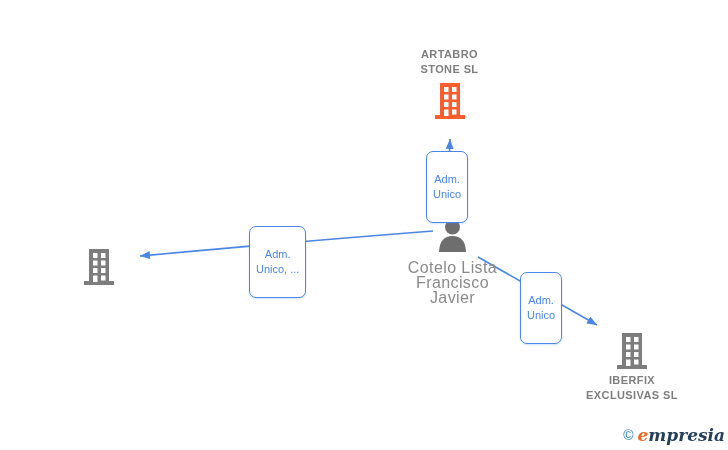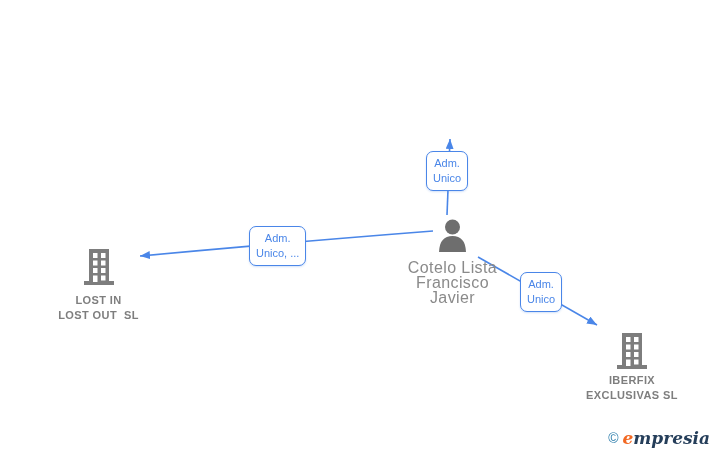--- a/index.html
+++ b/index.html
@@ -27,27 +27,27 @@
   .company-icon.accent{color:#fc5d2c;}
   .person-icon{color:#6e6e6e;}
   .edge-label{
     position:absolute;z-index:3;
     background:#ffffff;
     border:1.5px solid #4a86e8;
     border-radius:7px;
     box-shadow:0 1px 2px rgba(74,134,232,.25);
     color:#4a86e8;
     font-size:11px;line-height:15px;
-    padding:4px 6px;
+    padding:20px 6px;
     text-align:center;
     white-space:pre-wrap;
   }
   .watermark{
-    position:absolute;right:18px;bottom:2px;z-index:3;
-    font-size:15px;line-height:18px;
+    position:absolute;right:3px;bottom:2px;z-index:3;
+    font-size:15px;line-height:24px;
   }
   .copyright{color:#2e7fad;font-size:14px;vertical-align:1px;}
   .brand{
     display:inline-block;
     font-family:"DejaVu Serif", serif;
     font-style:italic;font-weight:bold;
     font-size:17px;color:#253e5a;
     margin-left:4px;
   }
   .brand::first-letter{color:#f26822;}
@@ -70,20 +70,38 @@
 
   <div class="edge-label" style="left:426px;top:151px;">Adm.
 Unico</div>
 
   <div class="edge-label" style="left:249px;top:226px;">Adm.
 Unico, ...</div>
 
   <div class="edge-label" style="left:520px;top:272px;">Adm.
 Unico</div>
 
+  <div class="node" style="left:377px;top:47px;width:145px;">
+    <div class="node-label">ARTABRO
+STONE SL</div>
+    <span class="icon-wrap company-icon accent" style="margin-top:6px;">
+      <svg width="34" height="36" viewBox="0 0 34 36">
+        <rect x="7" y="0" width="20" height="33" fill="currentColor"></rect>
+        <rect x="2" y="32" width="30" height="4" fill="currentColor"></rect>
+        <rect x="11" y="4" width="4.5" height="5" fill="#ffffff"></rect>
+        <rect x="19" y="4" width="4.5" height="5" fill="#ffffff"></rect>
+        <rect x="11" y="11.5" width="4.5" height="5" fill="#ffffff"></rect>
+        <rect x="19" y="11.5" width="4.5" height="5" fill="#ffffff"></rect>
+        <rect x="11" y="19" width="4.5" height="5" fill="#ffffff"></rect>
+        <rect x="19" y="19" width="4.5" height="5" fill="#ffffff"></rect>
+        <rect x="11" y="26.5" width="4.5" height="6.5" fill="#ffffff"></rect>
+        <rect x="19" y="26.5" width="4.5" height="5" fill="#ffffff"></rect>
+      </svg>
+    </span>
+  </div>
 
   <div class="node" style="left:380px;top:219px;width:145px;">
     <span class="icon-wrap person-icon">
       <svg width="33" height="33" viewBox="0 0 33 33">
         <circle cx="16.5" cy="8" r="7.5" fill="currentColor"></circle>
         <path d="M16.5,17 C8,17 3.5,22 3,33 L30,33 C29.5,22 25,17 16.5,17 Z" fill="currentColor"></path>
       </svg>
     </span>
     <div class="person-label" style="margin-top:4px;">Cotelo Lista
 Francisco
@@ -98,22 +116,20 @@
         <rect x="11" y="4" width="4.5" height="5" fill="#ffffff"></rect>
         <rect x="19" y="4" width="4.5" height="5" fill="#ffffff"></rect>
         <rect x="11" y="11.5" width="4.5" height="5" fill="#ffffff"></rect>
         <rect x="19" y="11.5" width="4.5" height="5" fill="#ffffff"></rect>
         <rect x="11" y="19" width="4.5" height="5" fill="#ffffff"></rect>
         <rect x="19" y="19" width="4.5" height="5" fill="#ffffff"></rect>
         <rect x="11" y="26.5" width="4.5" height="6.5" fill="#ffffff"></rect>
         <rect x="19" y="26.5" width="4.5" height="5" fill="#ffffff"></rect>
       </svg>
     </span>
-    <div class="node-label" style="margin-top:4px;">LOST IN
-LOST OUT  SL</div>
   </div>
 
   <div class="node" style="left:558px;top:333px;width:148px;">
     <span class="icon-wrap company-icon">
       <svg width="34" height="36" viewBox="0 0 34 36">
         <rect x="7" y="0" width="20" height="33" fill="currentColor"></rect>
         <rect x="2" y="32" width="30" height="4" fill="currentColor"></rect>
         <rect x="11" y="4" width="4.5" height="5" fill="#ffffff"></rect>
         <rect x="19" y="4" width="4.5" height="5" fill="#ffffff"></rect>
         <rect x="11" y="11.5" width="4.5" height="5" fill="#ffffff"></rect>

